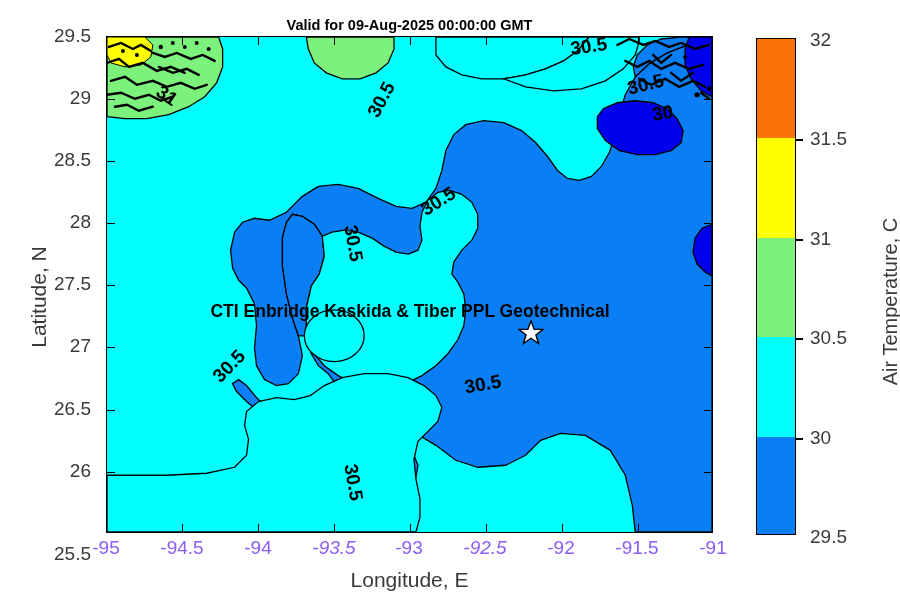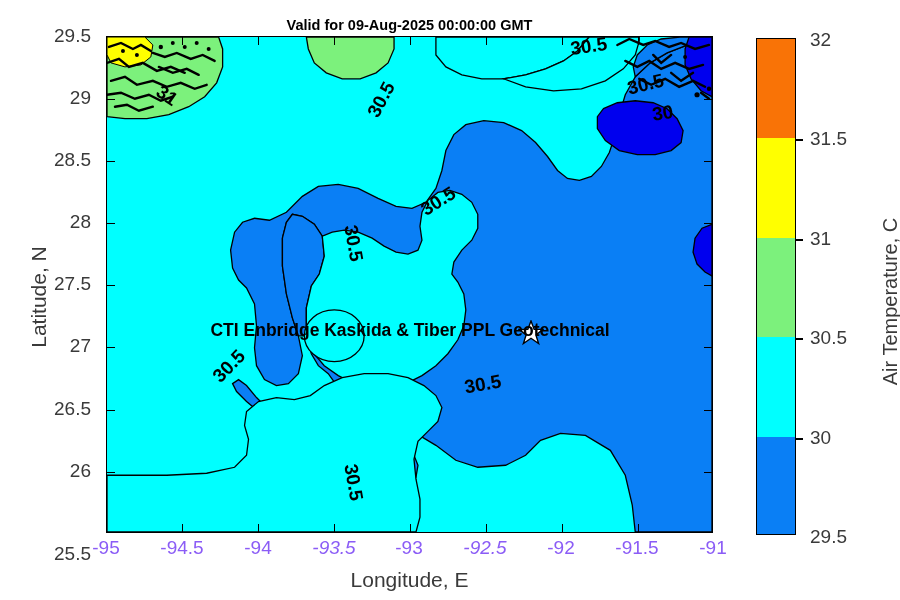--- a/index.html
+++ b/index.html
@@ -61,21 +61,21 @@
   .cbar-tick-mark{position:absolute;left:0px;width:7px;height:1.5px;background:#000;}
   .cbar-title{
     position:absolute;left:760px;top:290px;width:260px;text-align:center;
     font-size:20px;color:#3a3a3a;transform:rotate(-90deg);transform-origin:center center;
     white-space:nowrap;
   }
 
   
   .site-label{
     position:absolute;font-size:17.5px;font-weight:bold;color:#000;
-    white-space:nowrap;transform:translate(-50%,-50%);margin-top:19px;
+    white-space:nowrap;transform:translate(-50%,-50%);
   }
 </style>
 </head>
 <body>
 
 <div id="stage">
 
   <div class="title">Valid for 09-Aug-2025 00:00:00 GMT</div>
 
   <div class="plot">

